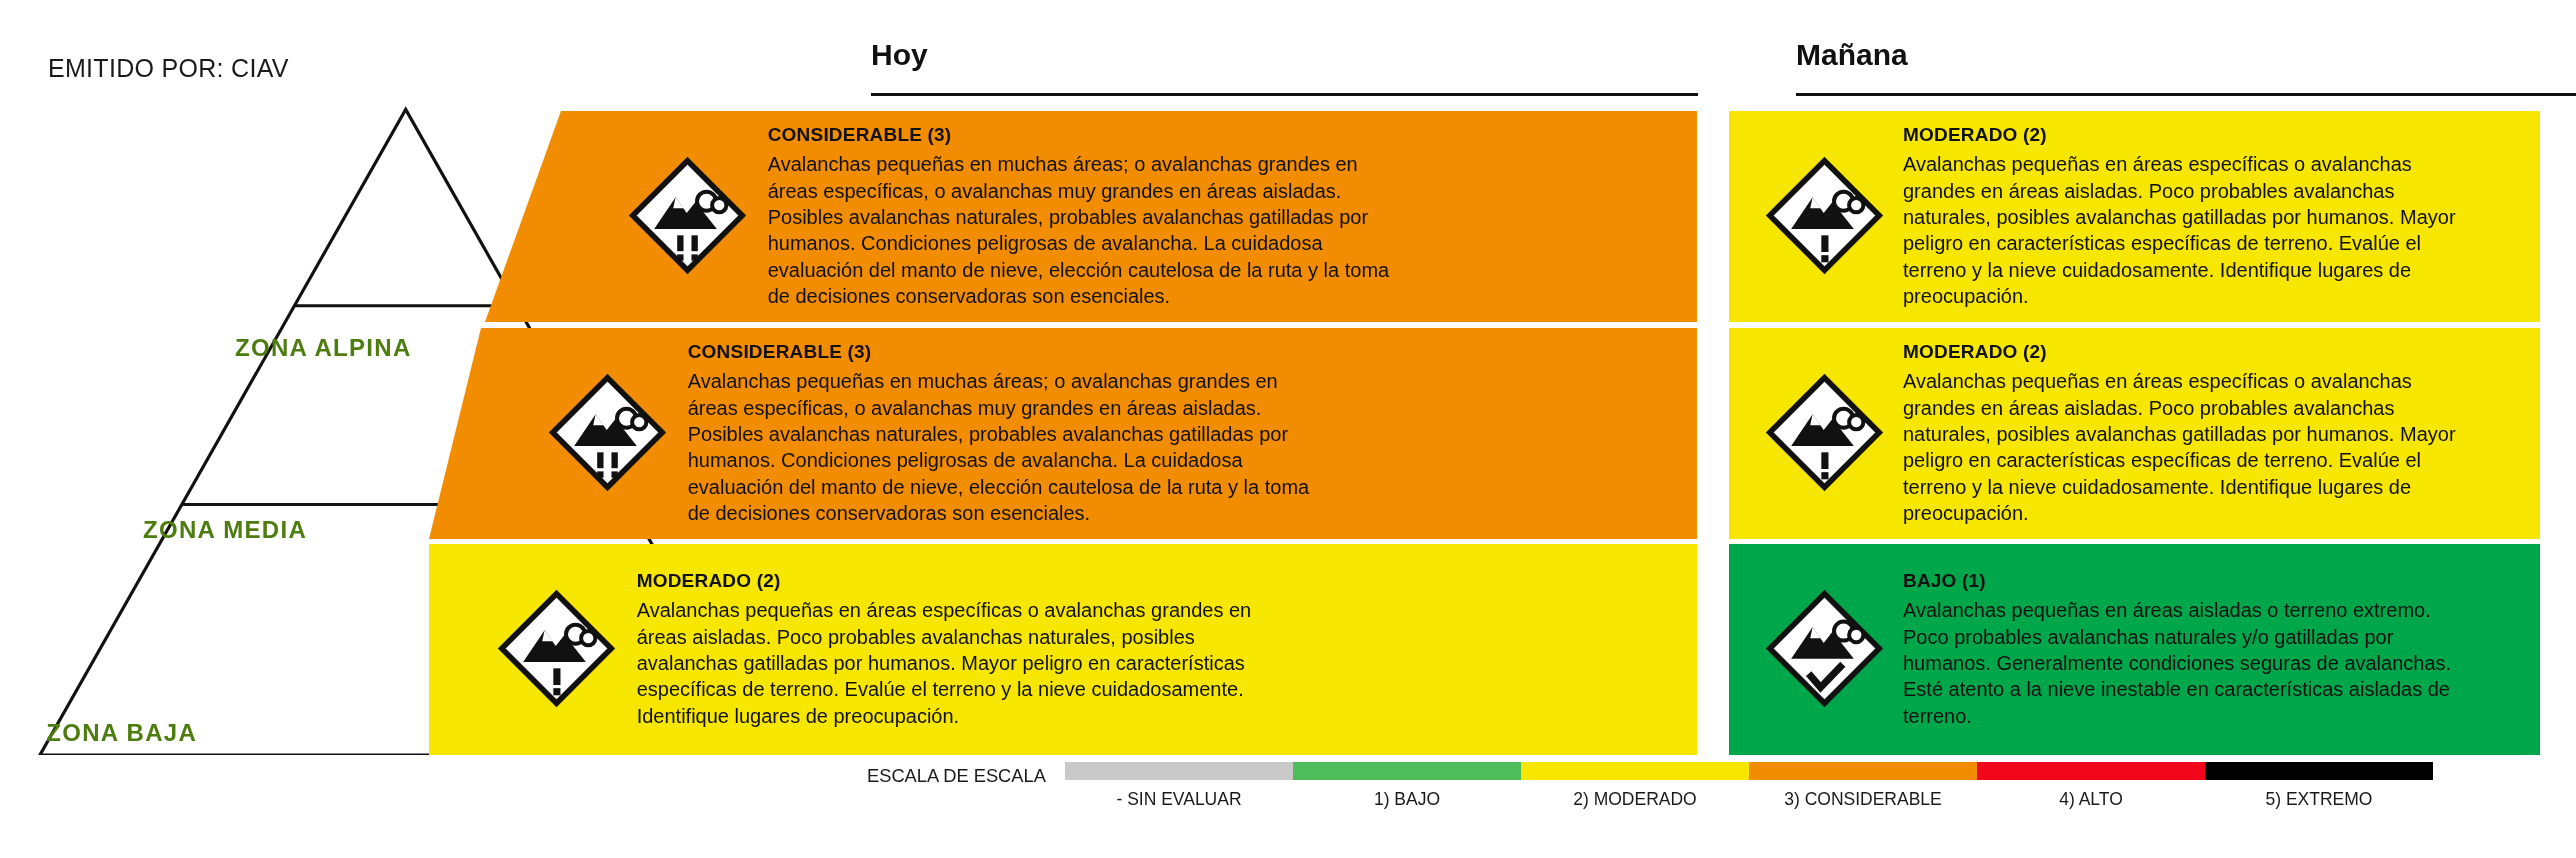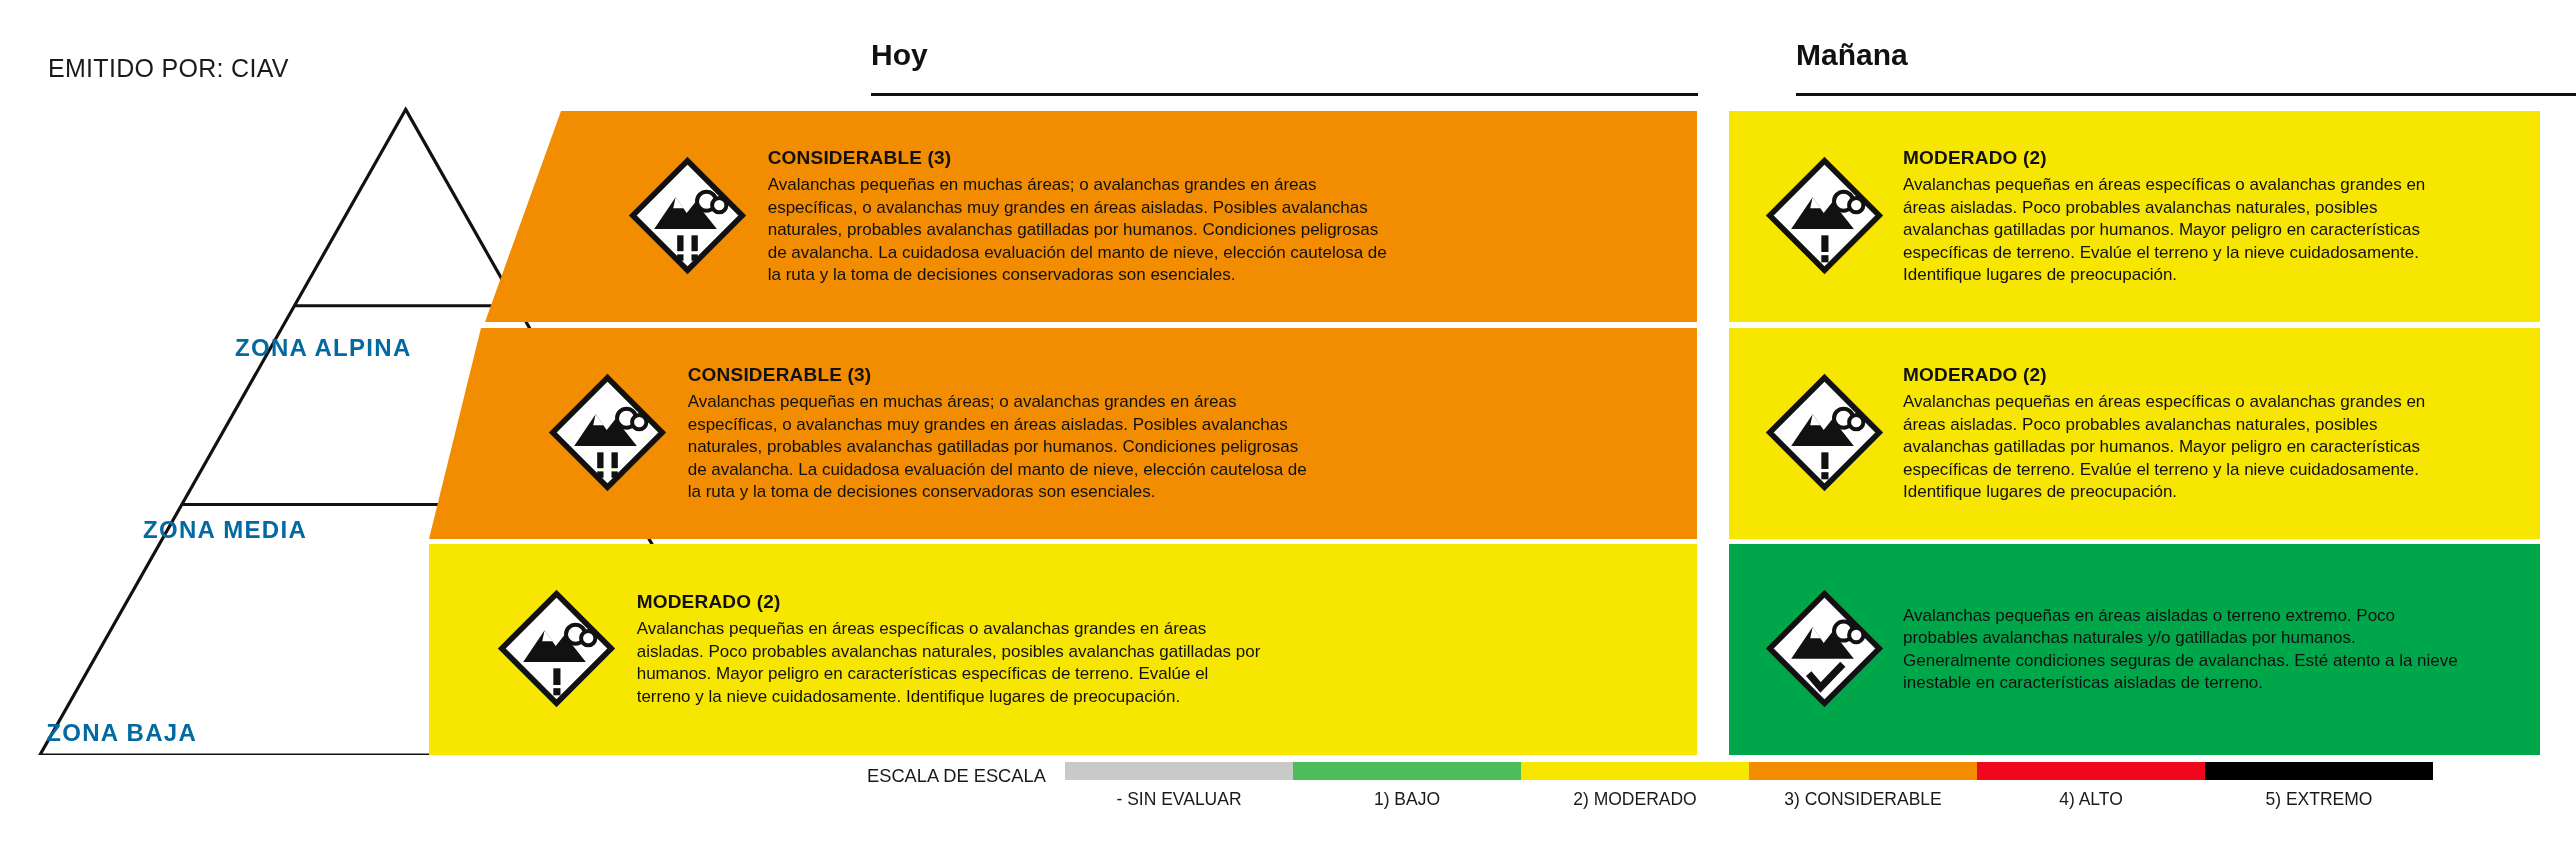--- a/index.html
+++ b/index.html
@@ -54,21 +54,21 @@
     top: 103px;
     width: 803px;
     height: 652px;
   }
   .pyramid-svg { position: absolute; left: 0; top: 0; }
   .zone-label {
     position: absolute;
     font-size: 24px;
     font-weight: bold;
     letter-spacing: 1.3px;
-    color: #0369a1;
+    color: #4d7c0f;
     white-space: nowrap;
   }
   #zone-label-alpina { left: 203px; top: 231px; }
   #zone-label-media  { left: 111px; top: 413px; }
   #zone-label-baja   { left: 14.3px;  top: 616px; }
 
   
   .band {
     position: absolute;
     display: flex;
@@ -84,21 +84,21 @@
     flex: 1 1 auto;
     padding-right: 13px;
   }
   .band .lvl {
     font-size: 19px;
     font-weight: bold;
     letter-spacing: 0.2px;
     margin-bottom: 5.6px;
   }
   .band .desc {
-    font-size: 17px;
+    font-size: 20px;
     line-height: 1.32;
     max-width: 628px;
   }
 
   
   #band-today-alpina {
     left: 429px; top: 111px; width: 1268px; height: 211px;
     background: #f28c00;
     clip-path: polygon(132px 0, 100% 0, 100% 100%, 56px 100%);
   }
@@ -291,20 +291,21 @@
     <svg width="119" height="119" viewBox="0 0 150 150">
       <polygon points="75,6 144,75 75,144 6,75" fill="#ffffff" stroke="#111111" stroke-width="7"></polygon>
       <path d="M33 88 L60 48 L74 68 L85 54 L112 88 Z" fill="#111111"></path>
       <path d="M60 48 L70 62 L57 62 Z" fill="#ffffff"></path>
       <circle cx="99" cy="53" r="12" fill="#ffffff" stroke="#111111" stroke-width="5"></circle>
       <circle cx="115" cy="58" r="9" fill="#ffffff" stroke="#111111" stroke-width="5"></circle>
       <path d="M58 110 L70 124 L95 98" fill="none" stroke="#111111" stroke-width="9" stroke-linecap="square"></path>
     </svg>
   </div>
   <div class="txt">
+    <div class="lvl">BAJO (1)</div>
     <div class="desc">Avalanchas pequeñas en áreas aisladas o terreno extremo. Poco probables avalanchas naturales y/o gatilladas por humanos. Generalmente condiciones seguras de avalanchas. Esté atento a la nieve inestable en características aisladas de terreno.</div>
   </div>
 </div>
 
 <div class="scale-label">ESCALA DE ESCALA</div>
 <div class="scale-bars">
   <div class="seg" id="seg0" style="background: rgb(201, 201, 201);"></div>
   <div class="seg" id="seg1" style="background: rgb(77, 189, 92);"></div>
   <div class="seg" id="seg2" style="background: rgb(247, 230, 0);"></div>
   <div class="seg" id="seg3" style="background: rgb(242, 140, 0);"></div>

